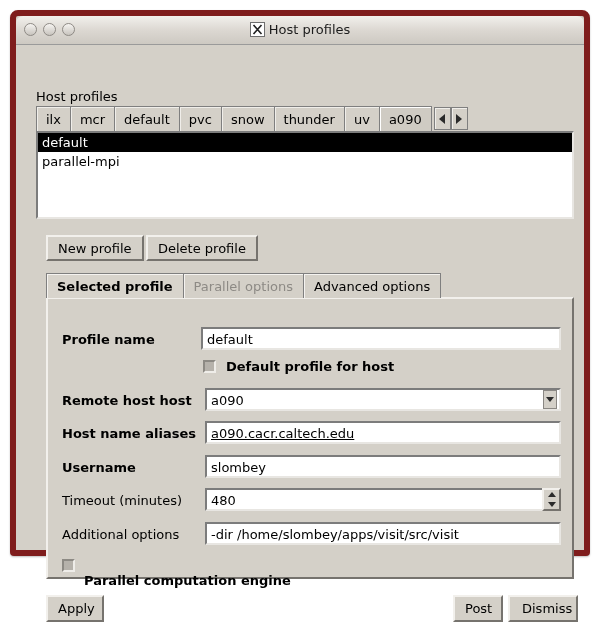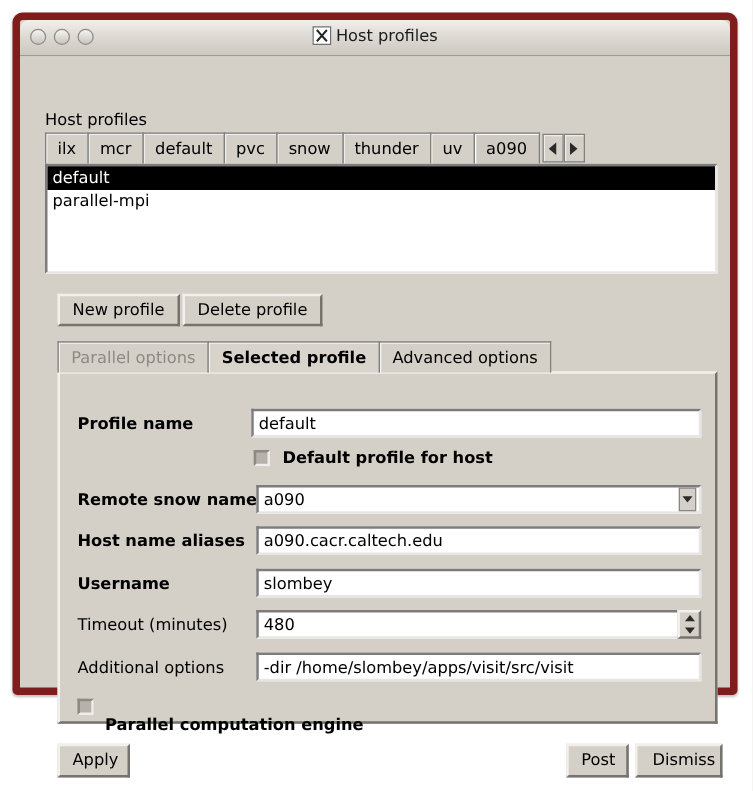--- a/index.html
+++ b/index.html
@@ -368,41 +368,41 @@
 
     <div id="profile-list">
       <div class="list-item selected">default</div>
       <div class="list-item">parallel-mpi</div>
     </div>
 
     <div class="btn" id="new-profile-btn">New profile</div>
     <div class="btn" id="delete-profile-btn">Delete profile</div>
 
     <div id="notebook-tabs">
+      <div class="nb-tab selected">Selected profile</div>
       <div class="nb-tab disabled">Parallel options</div>
-      <div class="nb-tab selected">Selected profile</div>
       <div class="nb-tab">Advanced options</div>
     </div>
 
     <div id="notebook-panel">
 
       <div class="field-label" style="left:14px; top:33px;">Profile name</div>
       <div class="text-field" style="left:153px; top:28px; width:360px;">default</div>
 
       <div class="checkbox" style="left:155px; top:61px;"></div>
       <div class="check-label bold" style="left:178px; top:60px;">Default profile for host</div>
 
-      <div class="field-label" style="left:14px; top:94px;">Remote snow name</div>
+      <div class="field-label" style="left:14px; top:94px;">Remote host host</div>
       <div class="text-field" style="left:157px; top:89px; width:356px;">a090</div>
       <div class="combo-arrow" style="left:495px; top:91px;">
           <div class="tri-down"></div>
         </div>
 
       <div class="field-label" style="left:14px; top:127px;">Host name aliases</div>
-      <div class="text-field" style="left:157px; top:122px; width:356px;">a090.cacr.caltech.edu</div>
+      <div class="text-field" style="left:157px; top:122px; width:356px;text-decoration:underline;">a090.cacr.caltech.edu</div>
 
       <div class="field-label" style="left:14px; top:161px;">Username</div>
       <div class="text-field" style="left:157px; top:156px; width:356px;">slombey</div>
 
       <div class="field-label thin" style="left:14px; top:194px;">Timeout (minutes)</div>
       <div class="text-field" style="left:157px; top:189px; width:356px;">480</div>
       <div class="spinner" style="left:494px; top:189px;">
         <div class="tri-up"></div>
         <div class="tri-down"></div>
       </div>

